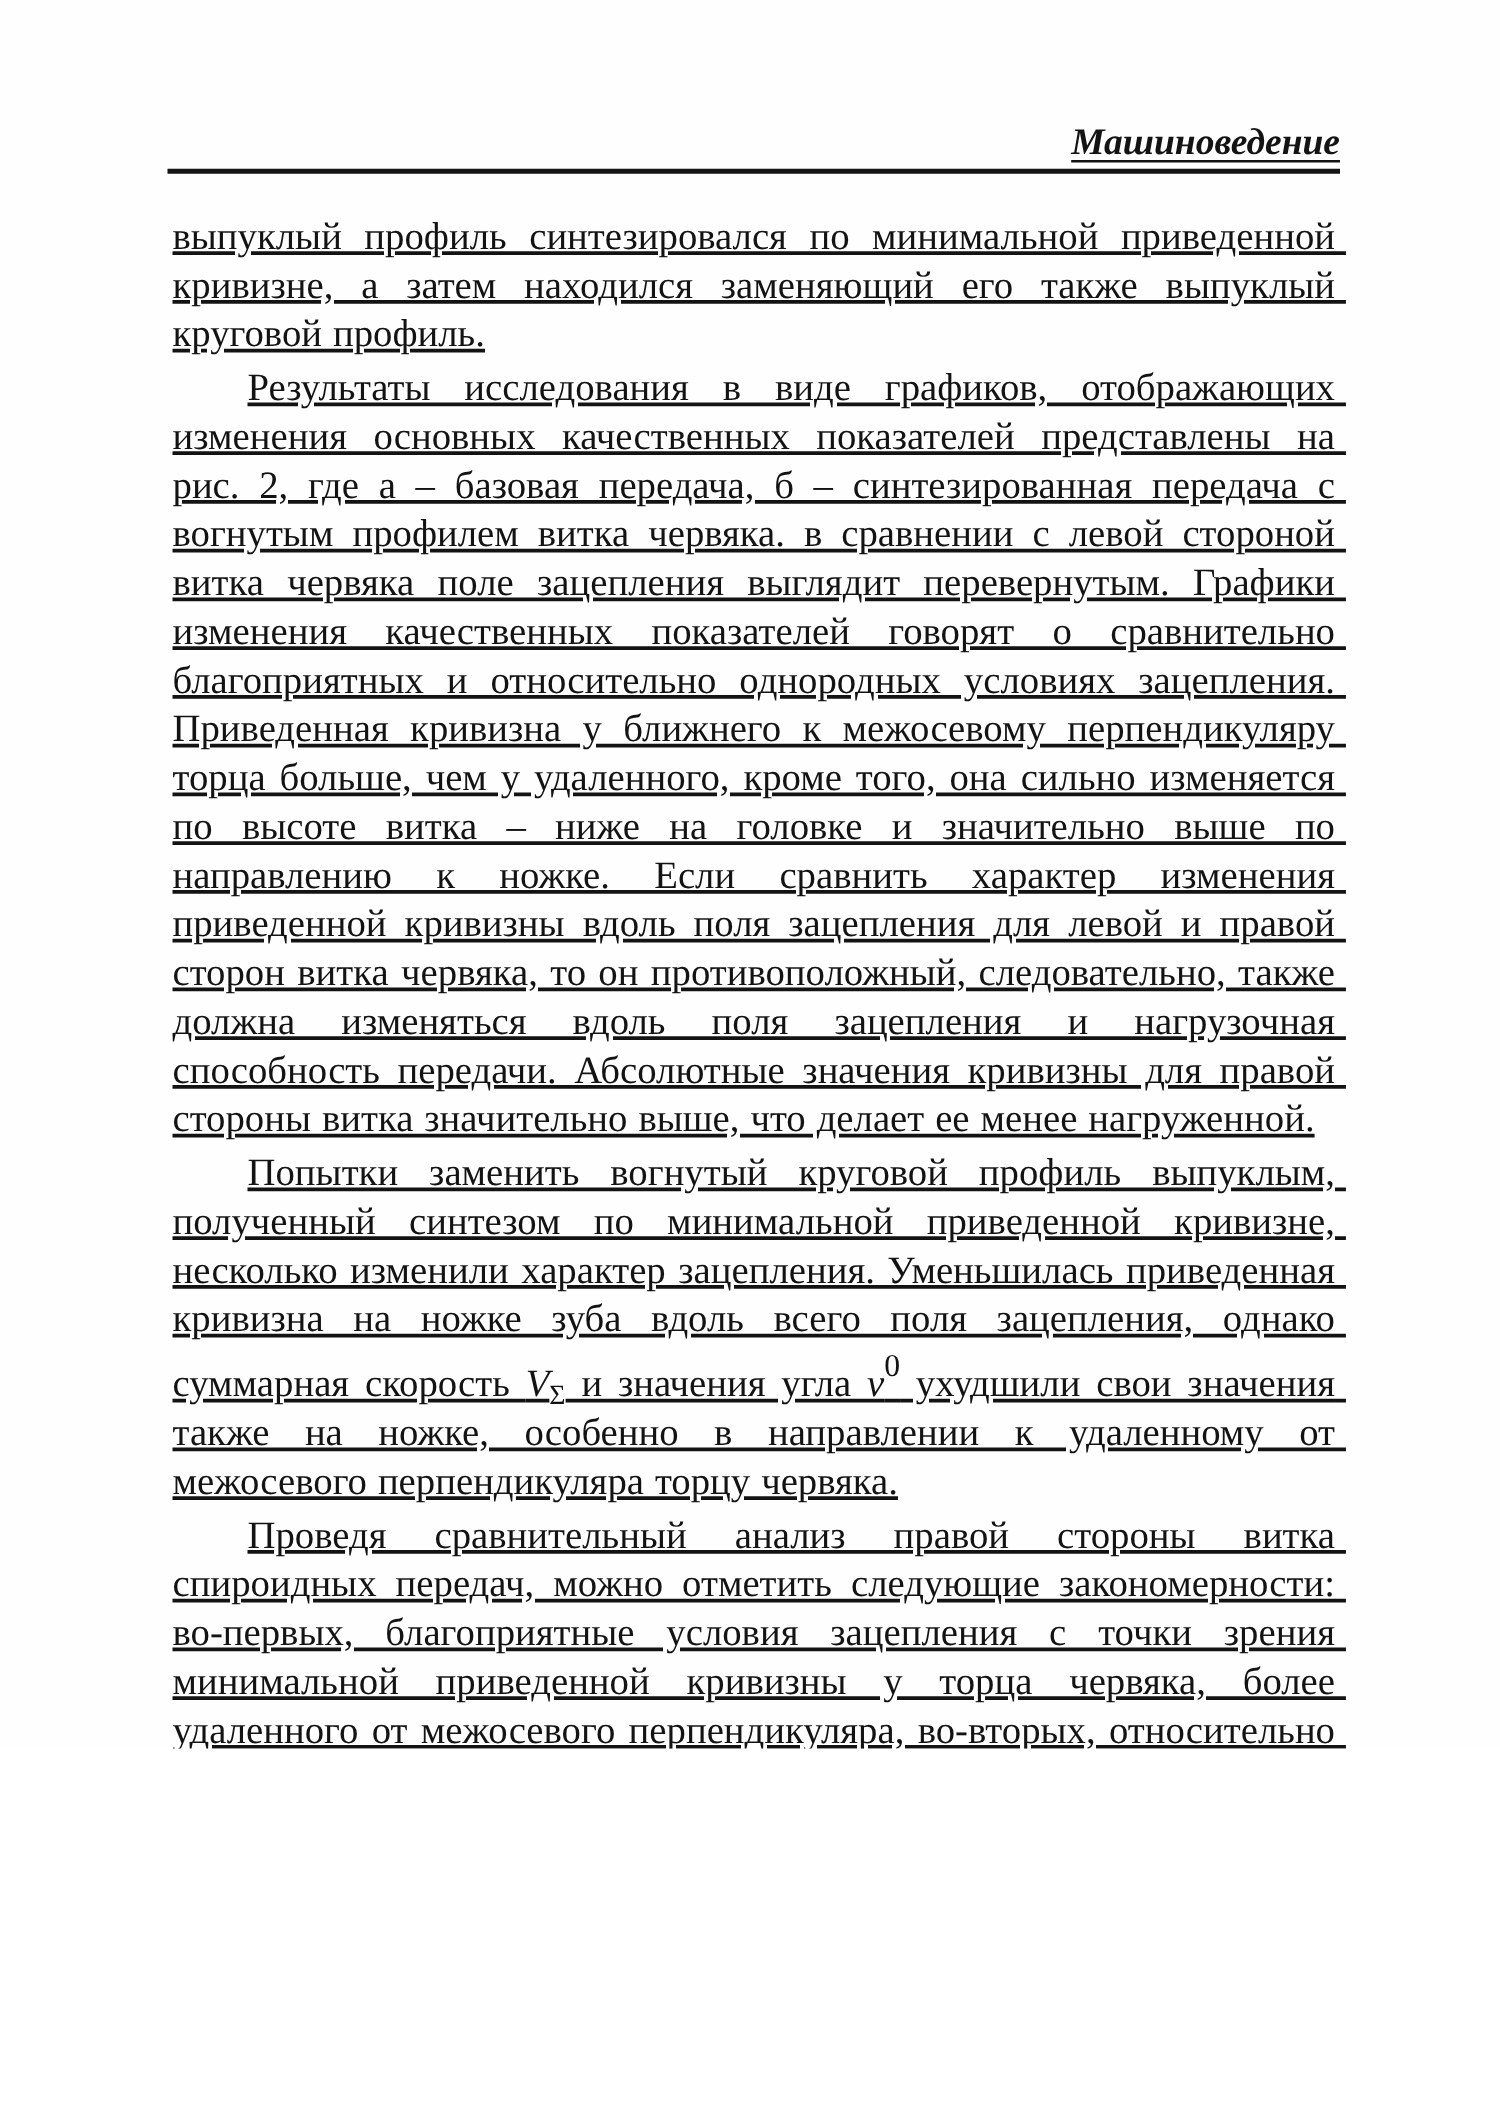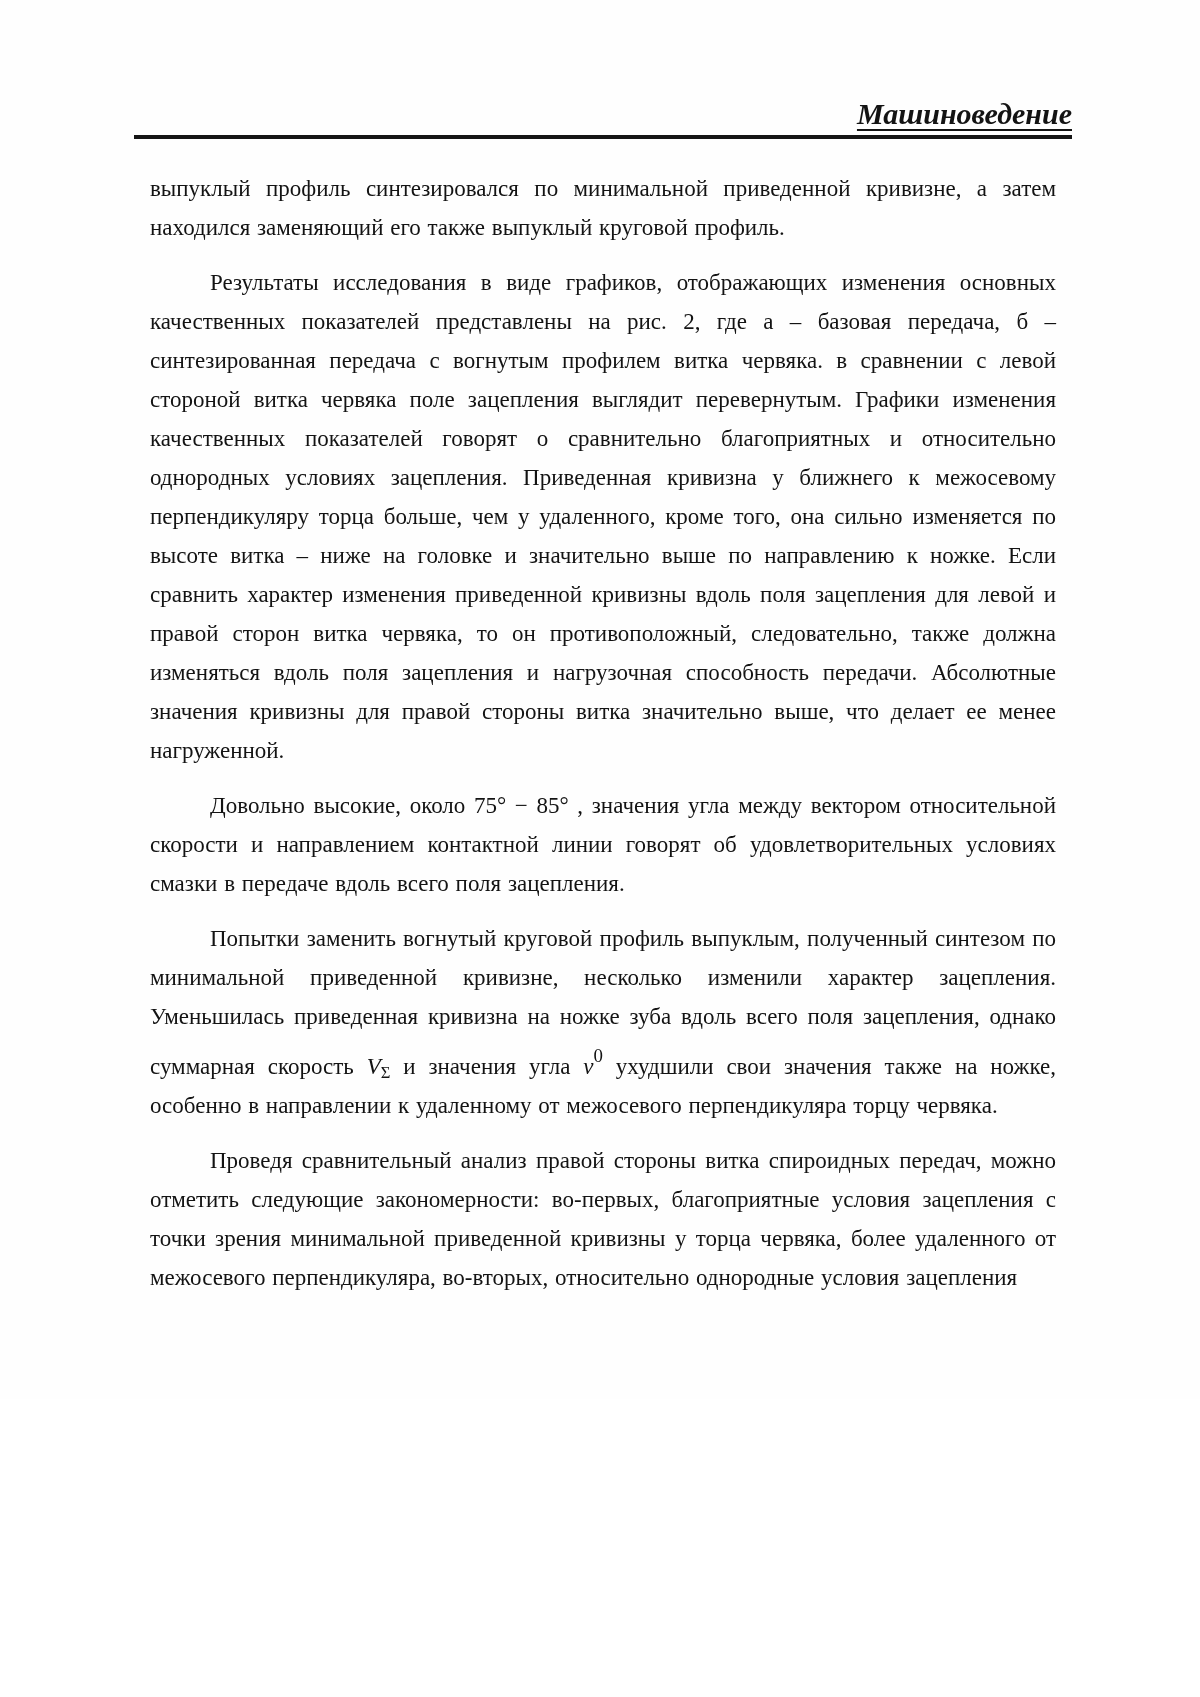--- a/index.html
+++ b/index.html
@@ -33,26 +33,27 @@
   }
   .running-title {
     text-decoration: underline;
     text-decoration-thickness: 2px;
     text-underline-offset: 5px;
   }
   .body-text {
     margin-top: 30px;
   }
   .para {
-    margin: 16px;
-    font-size: 23px;
+    margin: 4px;
+    font-size: 31px;
     line-height: 39px;
     text-align: justify;
     text-align-last: left;
     word-spacing: 1px;
+    text-decoration: underline;
   }
   .para.indent {
     text-indent: 60px;
   }
   .run { white-space: pre-wrap; }
   .run-italic {
     font-style: italic;
   }
   .run-formula {
     white-space: nowrap;
@@ -80,19 +81,18 @@
 <body>
 
 <div class="page">
   <div class="content">
     <div class="running-header">
       <span class="running-title">Машиноведение</span>
     </div>
     <div class="body-text">
         <p class="para"><span class="run">выпуклый профиль синтезировался по минимальной приведенной кривизне, а затем находился заменяющий его также выпуклый круговой профиль.</span></p>
         <p class="para indent"><span class="run">Результаты исследования в виде графиков, отображающих изменения основных качественных показателей представлены на рис. 2, где а – базовая передача, б – синтезированная передача с вогнутым профилем витка червяка. в сравнении с левой стороной витка червяка поле зацепления выглядит перевернутым. Графики изменения качественных показателей говорят о сравнительно благоприятных и относительно однородных условиях зацепления. Приведенная кривизна у ближнего к межосевому перпендикуляру торца больше, чем у удаленного, кроме того, она сильно изменяется по высоте витка – ниже на головке и значительно выше по направлению к ножке. Если сравнить характер изменения приведенной кривизны вдоль поля зацепления для левой и правой сторон витка червяка, то он противоположный, следовательно, также должна изменяться вдоль поля зацепления и нагрузочная способность передачи. Абсолютные значения кривизны для правой стороны витка значительно выше, что делает ее менее нагруженной.</span></p>
-        <p class="para indent"><span class="run">Довольно высокие, около </span><span class="run run-formula">75° − 85°</span><span class="run"> , значения угла между вектором относительной скорости и направлением контактной линии говорят об удовлетворительных условиях смазки в передаче вдоль всего поля зацепления.</span></p>
         <p class="para indent"><span class="run">Попытки заменить вогнутый круговой профиль выпуклым, полученный синтезом по минимальной приведенной кривизне, несколько изменили характер зацепления. Уменьшилась приведенная кривизна на ножке зуба вдоль всего поля зацепления, однако суммарная скорость </span><span class="run run-italic">V</span><span class="run run-sub">Σ</span><span class="run"> и значения угла </span><span class="run run-italic">ν</span><span class="run run-sup">0</span><span class="run"> ухудшили свои значения также на ножке, особенно в направлении к удаленному от межосевого перпендикуляра торцу червяка.</span></p>
         <p class="para indent"><span class="run">Проведя сравнительный анализ правой стороны витка спироидных передач, можно отметить следующие закономерности: во-первых, благоприятные условия зацепления с точки зрения минимальной приведенной кривизны у торца червяка, более удаленного от межосевого перпендикуляра, во-вторых, относительно однородные условия зацепления</span></p>
       </div>
   </div>
   <div class="page-number">23</div>
 </div>
 
 </body></html>

